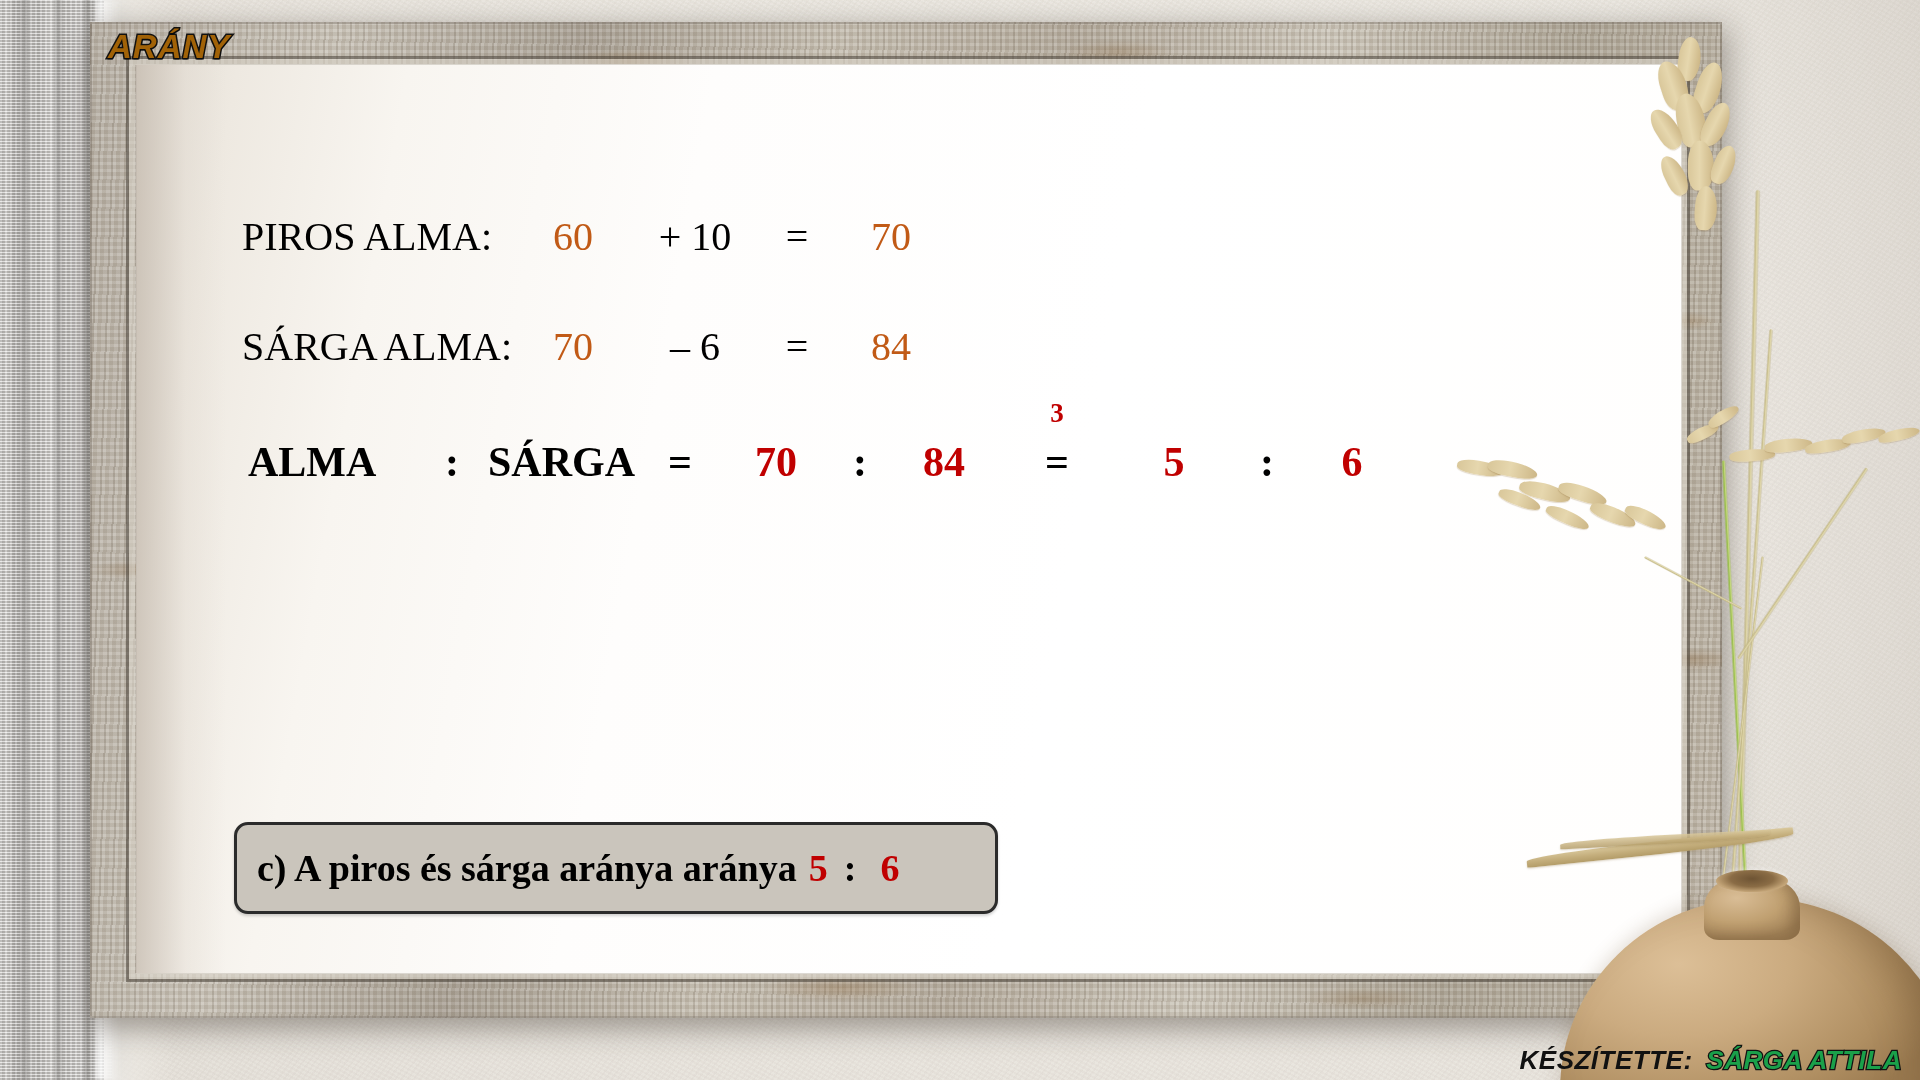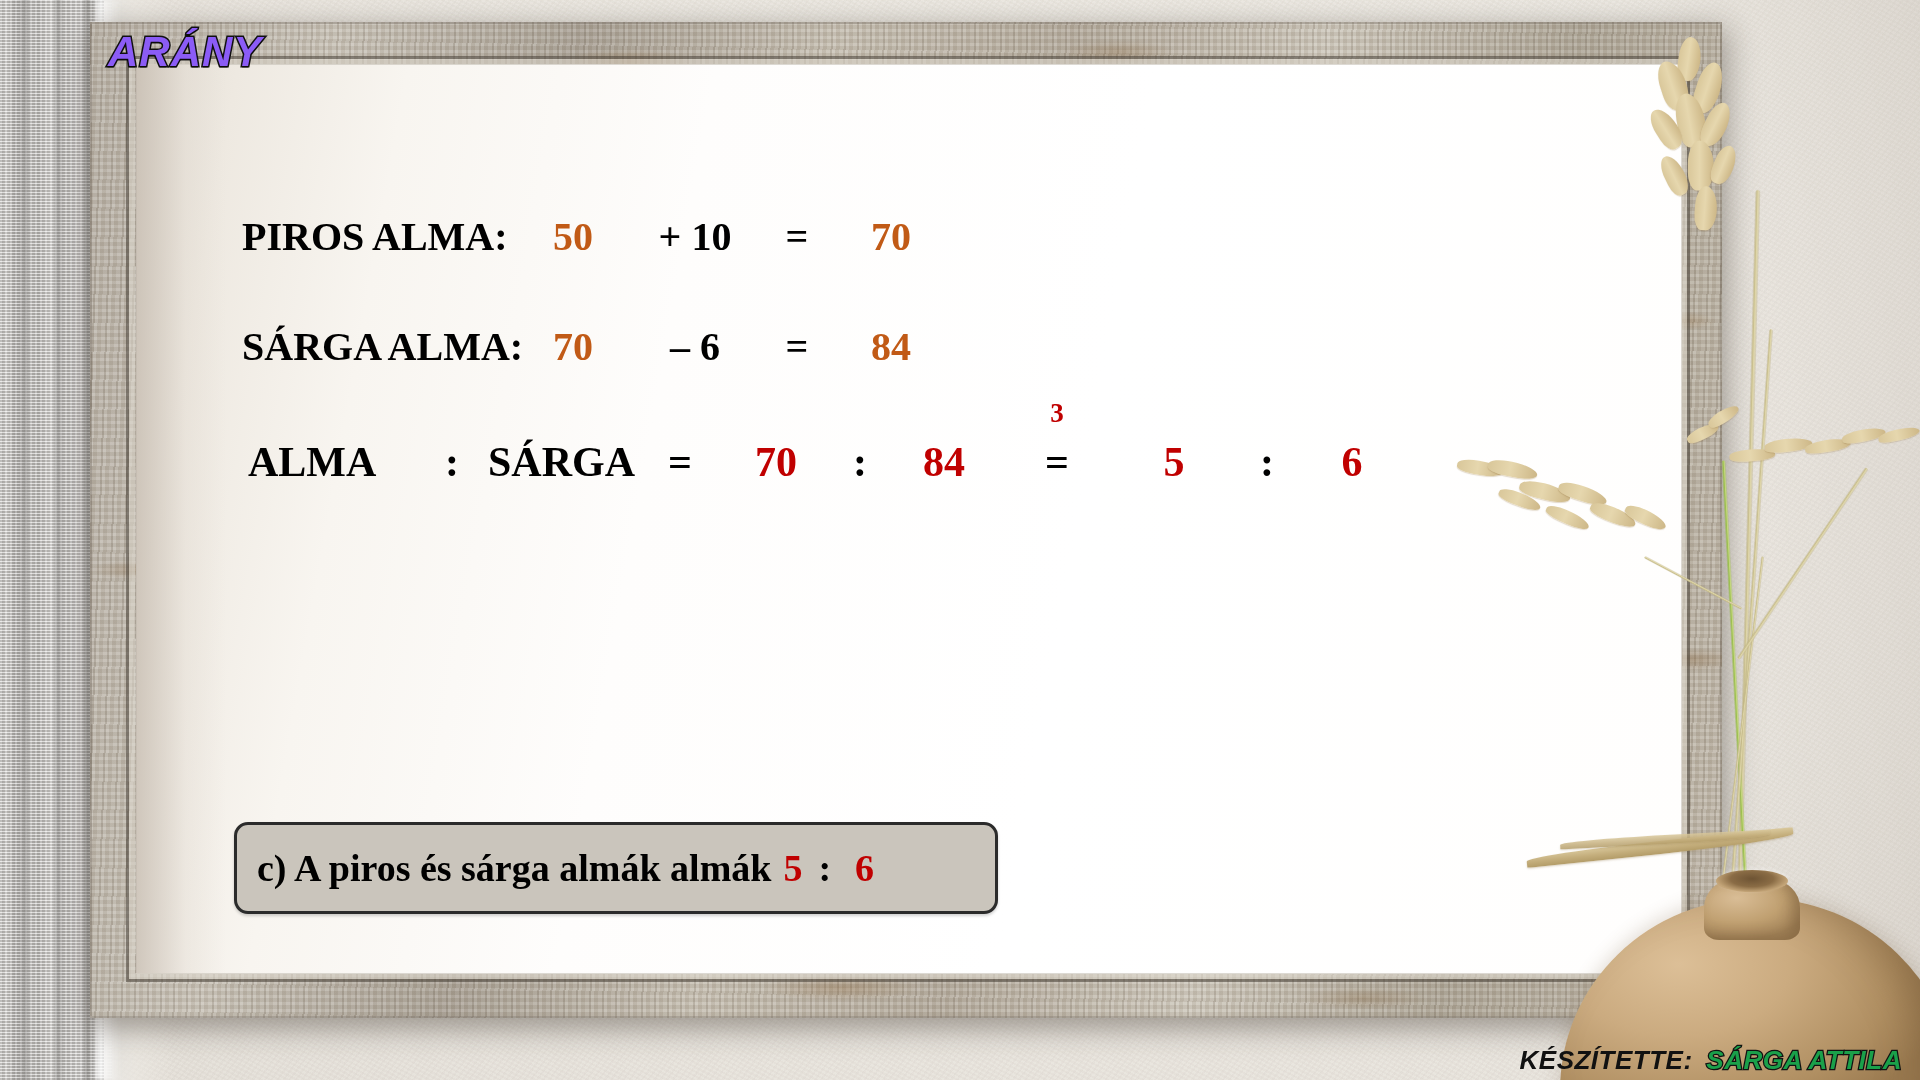--- a/index.html
+++ b/index.html
@@ -128,21 +128,21 @@
     text-align: justify;
     width: 1178px;
     letter-spacing: .2px;
   }
 
   .eq-block { margin-top: 86px; }
   .eq-row {
     display: flex;
     align-items: baseline;
     font-family: "Liberation Serif", serif;
-    font-weight: bold;
+    font-weight: normal;
     font-size: 40px;
     color: #000;
     margin-bottom: 48px;
     white-space: nowrap;
   }
   .eq-label { width: 272px; }
   .eq-v1 { width: 118px; text-align: center; }
   .eq-op { width: 126px; text-align: center; margin-top: 15px; }
   .eq-eq { width: 78px; text-align: center; }
   .eq-res { width: 110px; text-align: center; }
@@ -192,24 +192,24 @@
     white-space: nowrap;
   }
   .answer-num { color: #c00000; font-weight: bold; margin: 0 4px 0 12px; }
   .answer-colon { color: #000; margin: 0 12px; }
 
   
   .title-badge {
     position: absolute; left: 108px; top: 28px;
     font-family: "Liberation Sans", sans-serif;
     font-weight: bold;
-    font-size: 42px;
+    font-size: 33px;
     font-style: italic;
     letter-spacing: 1px;
-    color: #8b5cf6;
+    color: #a16207;
     -webkit-text-stroke: 3px #111;
     paint-order: stroke fill;
     text-shadow: 0 2px 0 rgba(0,0,0,.35);
     z-index: 40;
   }
 
   
   .credit {
     position: absolute; right: 18px; bottom: 4px;
     font-family: "Liberation Sans", sans-serif;
@@ -302,21 +302,21 @@
   <div class="slide">
     <div class="slide-left-shade"></div>
 
     <div class="content">
 
 
       <div class="eq-block">
 
         <div class="eq-row">
           <span class="eq-label">PIROS ALMA:</span>
-          <span class="eq-v1 orange">50</span>
+          <span class="eq-v1 orange">60</span>
           <span class="eq-op">+ 10</span>
           <span class="eq-eq">=</span>
           <span class="eq-res orange">70</span>
         </div>
 
         <div class="eq-row">
           <span class="eq-label">SÁRGA ALMA:</span>
           <span class="eq-v1 orange">70</span>
           <span class="eq-op">– 6</span>
           <span class="eq-eq">=</span>
@@ -338,21 +338,21 @@
           <span>=</span>
         </span>
         <span class="r-x">5</span>
         <span class="r-c3">:</span>
         <span class="r-y">6</span>
       </div>
 
     </div>
 
     <div class="answer-box">
-      <span class="answer-text">c) A piros és sárga almák almák</span>
+      <span class="answer-text">c) A piros és sárga aránya aránya</span>
       <span class="answer-text answer-num">5</span>
       <span class="answer-text answer-colon">:</span>
       <span class="answer-text answer-num">6</span>
     </div>
 
   </div>
 
   <div class="frame-inner-bevel"></div>
 </div>
 

